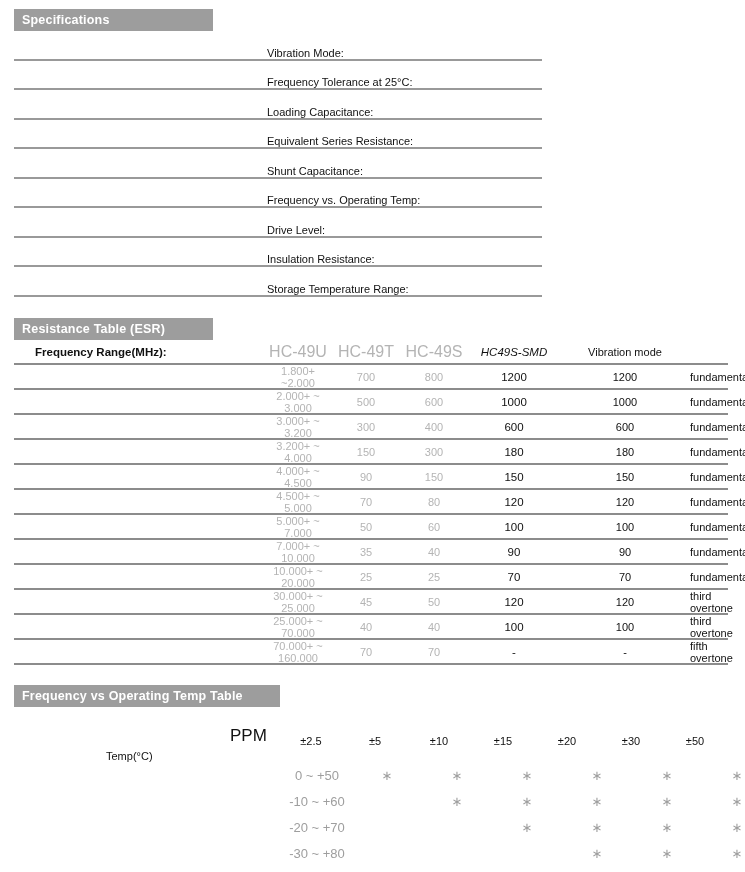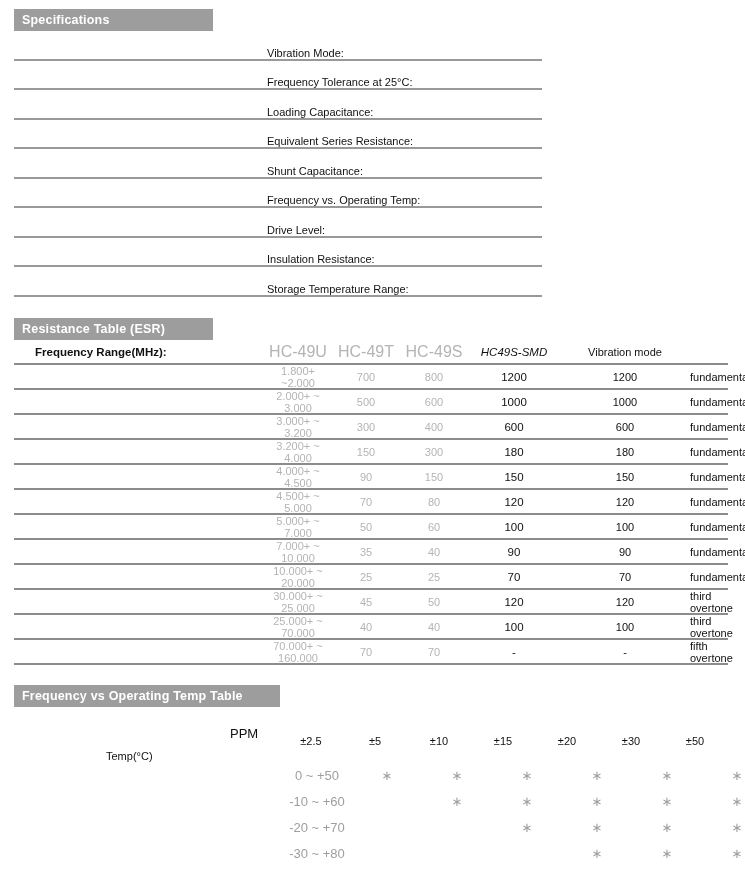--- a/index.html
+++ b/index.html
@@ -52,21 +52,21 @@
   .esr-header .colh.smd{font-size:11.5px;font-style:italic;}
 
   
   .temp-table{margin-left:14px;width:713px;margin-top:8px;}
   .temp-header{
     display:grid;
     grid-template-columns:265px repeat(7,64px);
     height:40px;
   }
   .temp-corner{position:relative;}
-  .ppm-label{position:absolute;top:3px;left:216px;font-size:13px;}
+  .ppm-label{position:absolute;top:3px;left:216px;font-size:17px;}
   .temp-axis-label{position:absolute;bottom:1px;left:92px;}
   .temp-col-h{text-align:center;padding-top:12px;}
   .temp-row{
     display:grid;
     grid-template-columns:265px repeat(7,64px);
     align-items:center;
     height:26px;
     gap:6px;
   }
   .temp-cell.label{padding-left:74px;}

